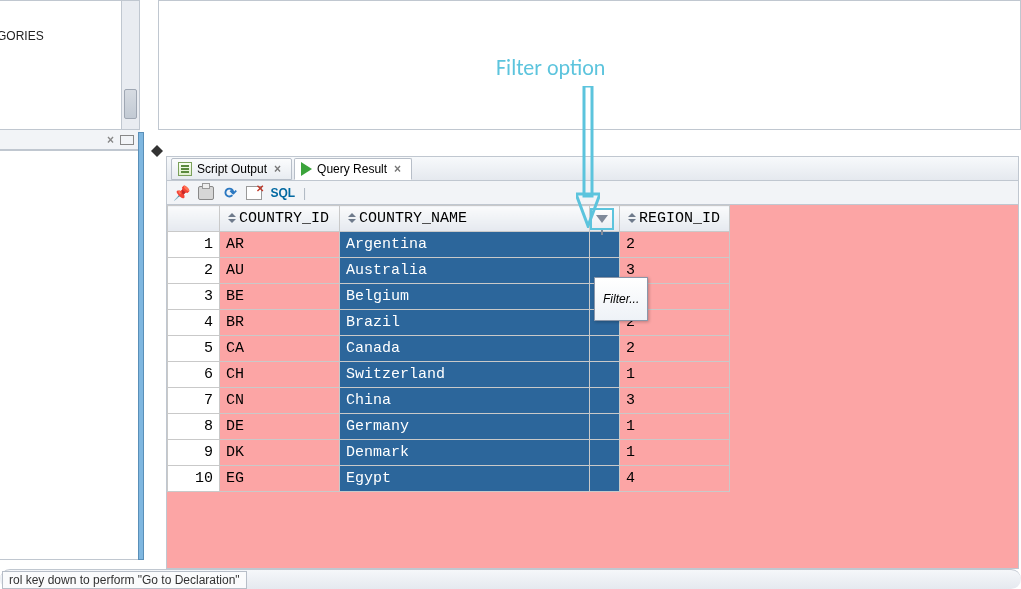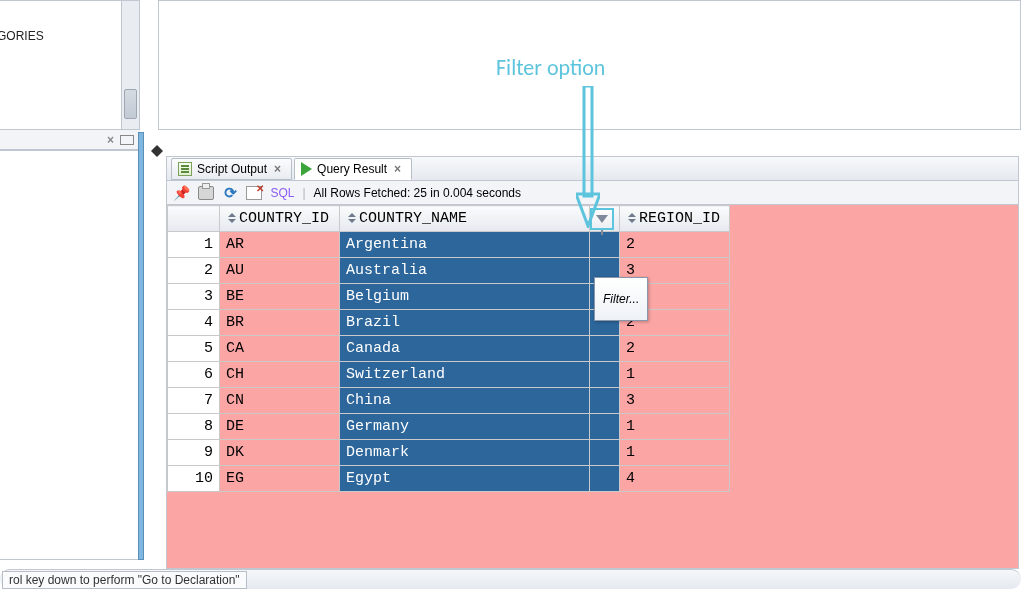--- a/index.html
+++ b/index.html
@@ -164,21 +164,21 @@
     width:16px;height:14px;background:#d6d6d6;border:1px solid #888;border-radius:2px;position:relative;display:inline-block;
   }
   .toolbar-row .prn::before{content:"";position:absolute;top:-4px;left:3px;right:3px;height:4px;background:#eee;border:1px solid #999;}
   .toolbar-row .refresh {
     width:16px;height:16px;display:inline-flex;align-items:center;justify-content:center;color:#2b78c1;font-weight:bold;font-size:15px;
   }
   .toolbar-row .del {
     width:16px;height:14px;background:#fff;border:1px solid #999;position:relative;display:inline-block;
   }
   .toolbar-row .del::after{content:"✕";color:#c0392b;font-weight:bold;position:absolute;right:-3px;top:-4px;font-size:10px;}
-  .toolbar-row .sql { color:#8b5cf6; font-weight:normal; }
+  .toolbar-row .sql { color:#0369a1; font-weight:bold; }
   .toolbar-row .sep { color:#aeb6c1; }
 
   .grid-wrap {
     overflow:hidden;
     position:absolute;
     top:48px;
     left:0; right:0;
     bottom:0;
     background:#fca5a5;
   }
@@ -332,21 +332,20 @@
     </div>
   </div>
 
   <div class="toolbar-row">
     <span class="pin">📌</span>
     <span class="prn"></span>
     <span class="refresh">⟳</span>
     <span class="del"></span>
     <span class="sql">SQL</span>
     <span class="sep">|</span>
-    <span>All Rows Fetched: 25 in 0.004 seconds</span>
   </div>
 
   <div class="grid-wrap">
     <table class="grid">
       <thead>
         <tr>
           <th></th>
           <th><span class="sort-icon"></span><span>COUNTRY_ID</span></th>
           <th><span class="sort-icon"></span><span>COUNTRY_NAME</span></th>
           <th class="hdr-filter">

